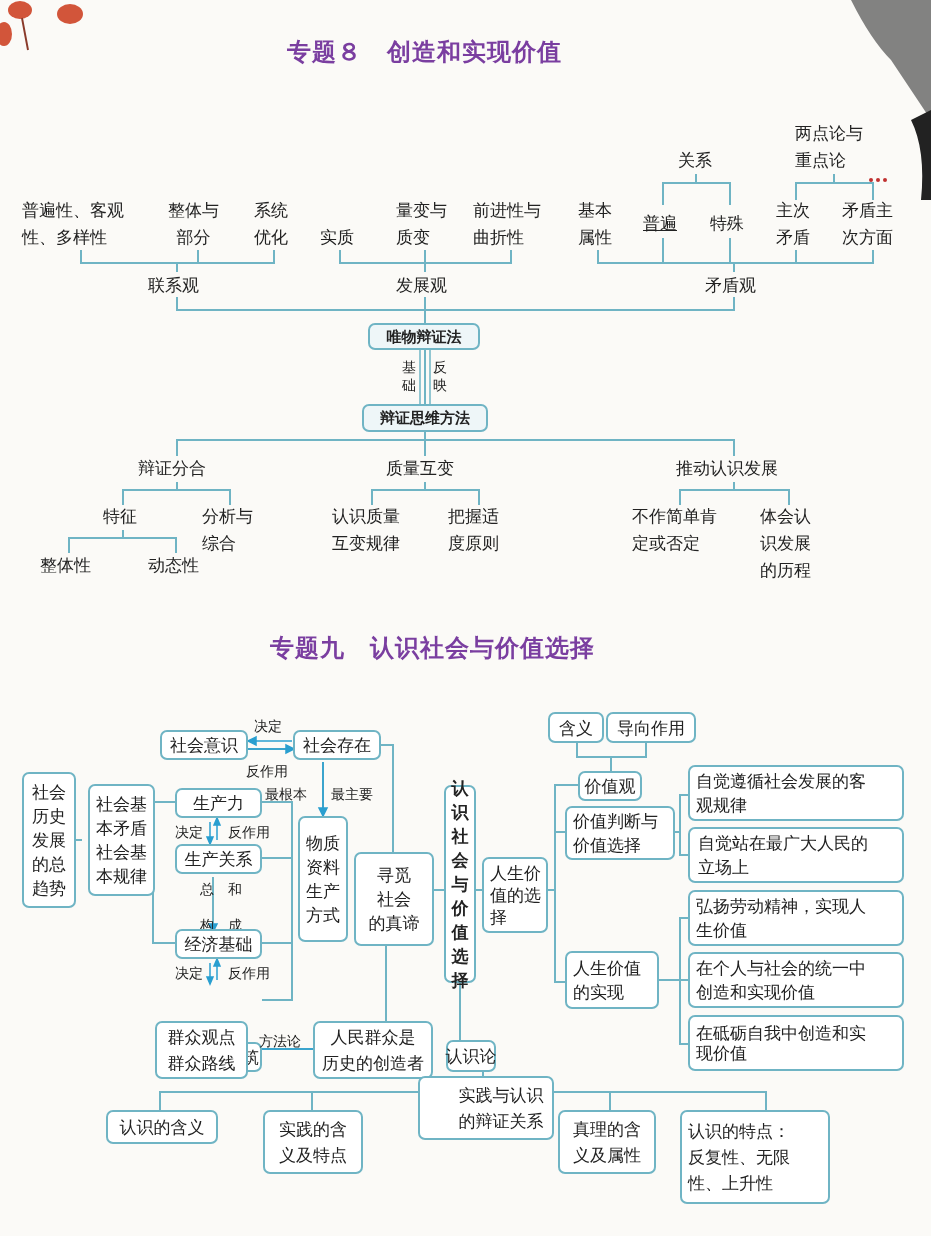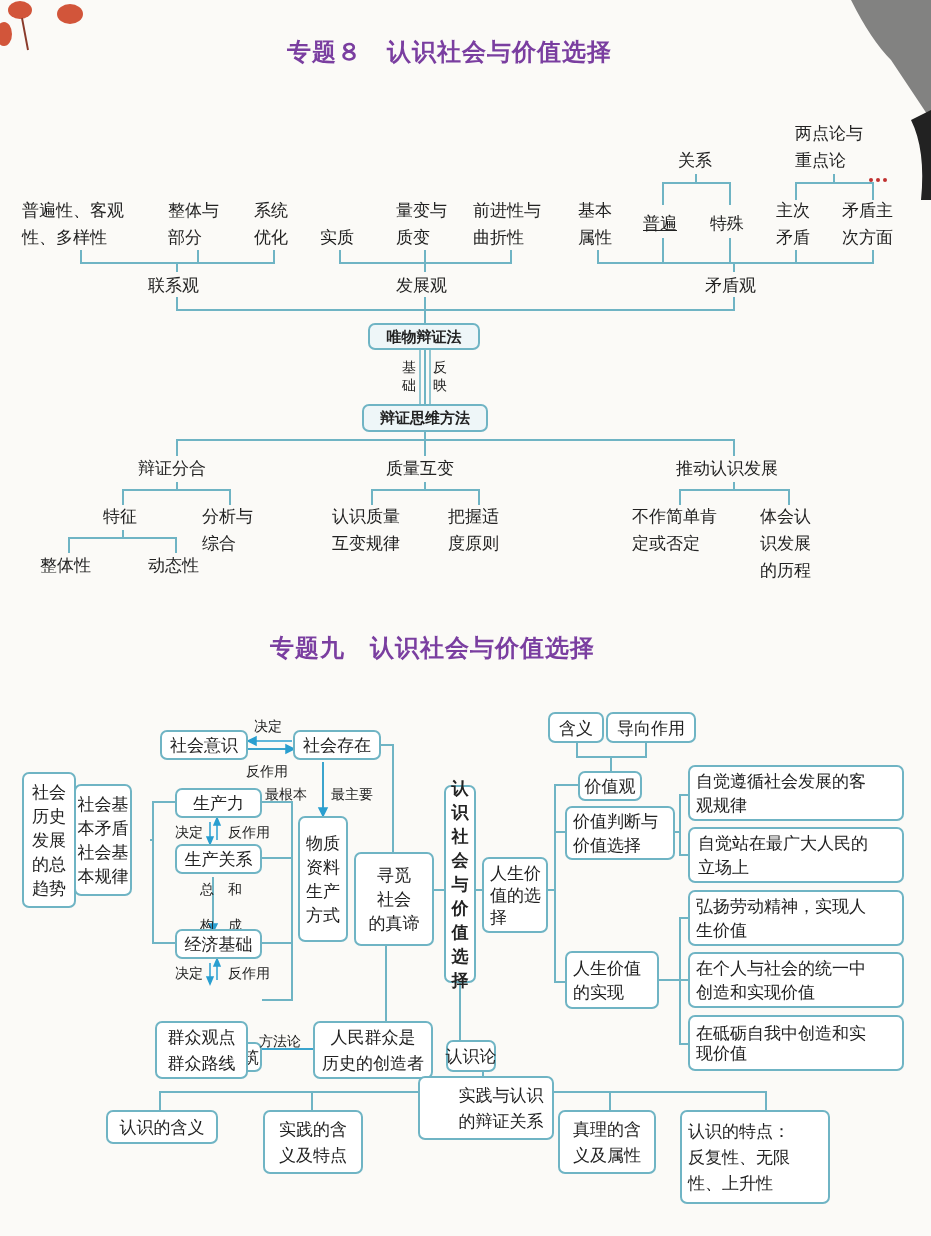--- a/index.html
+++ b/index.html
@@ -131,25 +131,25 @@
 
     <line x1="255" y1="1049" x2="315" y2="1049"></line>
       <polygon points="250,1049 258,1045 258,1053"></polygon>
   </g>
   <g stroke="#6fb4c4" stroke-width="1.5">
     <line x1="420" y1="348" x2="420" y2="404"></line>
       <line x1="430" y1="348" x2="430" y2="404"></line>
   </g>
 </svg>
 
-<div class="title" style="left:287px;top:36px;">专题８　认识社会与价值选择</div>
+<div class="title" style="left:287px;top:36px;">专题８　创造和实现价值</div>
 
 <div class="t" style="left:22px;top:197px;">普遍性、客观
 性、多样性</div>
-<div class="t" style="left:168px;top:197px;">整体与
+<div class="t" style="left:168px;top:197px;text-align:center;">整体与
 部分</div>
 <div class="t" style="left:254px;top:197px;">系统
 优化</div>
 <div class="t" style="left:148px;top:272px;">联系观</div>
 
 <div class="t" style="left:320px;top:224px;">实质</div>
 <div class="t" style="left:396px;top:197px;">量变与
 质变</div>
 <div class="t" style="left:473px;top:197px;">前进性与
 曲折性</div>
@@ -195,21 +195,21 @@
 识发展
 的历程</div>
 
 <div class="title" style="left:270px;top:632px;">专题九　认识社会与价值选择</div>
 
 <div class="box" style="left:22px;top:772px;width:54px;height:136px;line-height:24px;">社会
 历史
 发展
 的总
 趋势</div>
-<div class="box" style="left:74px;top:784px;width:58px;height:112px;line-height:24px;">社会基
+<div class="box" style="left:88px;top:784px;width:67px;height:112px;line-height:24px;">社会基
 本矛盾
 社会基
 本规律</div>
 
 <div class="box" style="left:160px;top:730px;width:88px;height:30px;">社会意识</div>
 <div class="ts" style="left:254px;top:717px;">决定</div>
 <div class="box" style="left:293px;top:730px;width:88px;height:30px;">社会存在</div>
 <div class="ts" style="left:246px;top:762px;">反作用</div>
 <div class="ts" style="left:265px;top:785px;">最根本</div>
 <div class="ts" style="left:331px;top:785px;">最主要</div>

